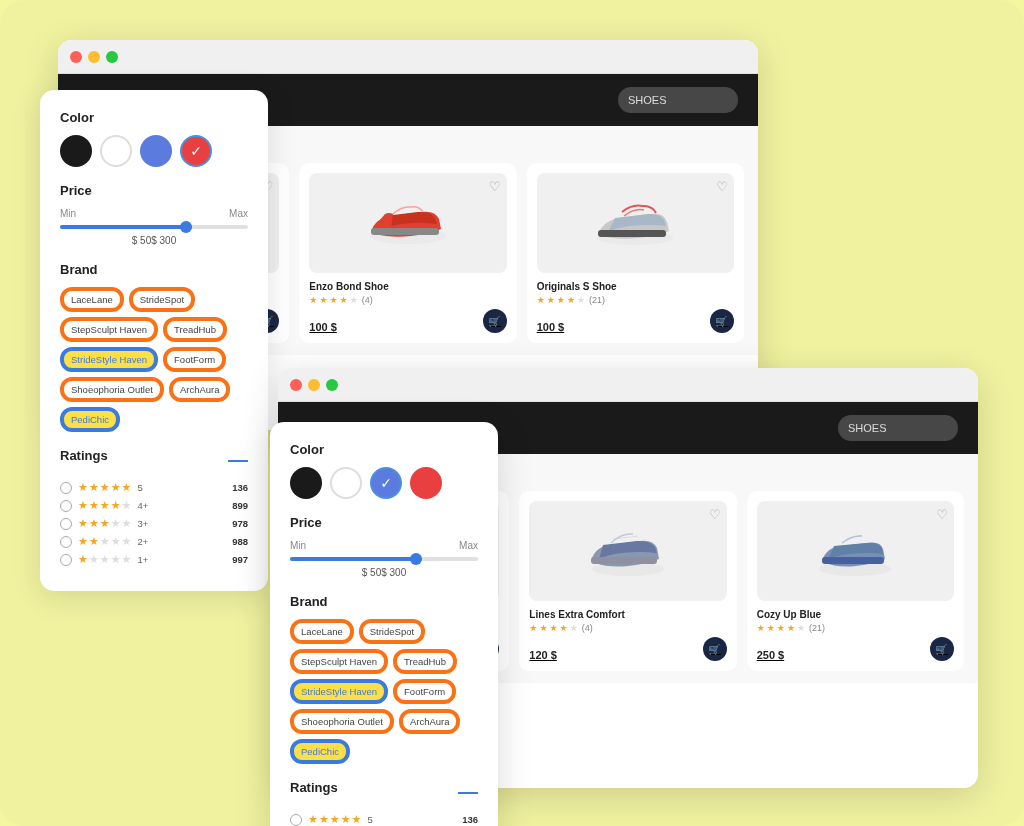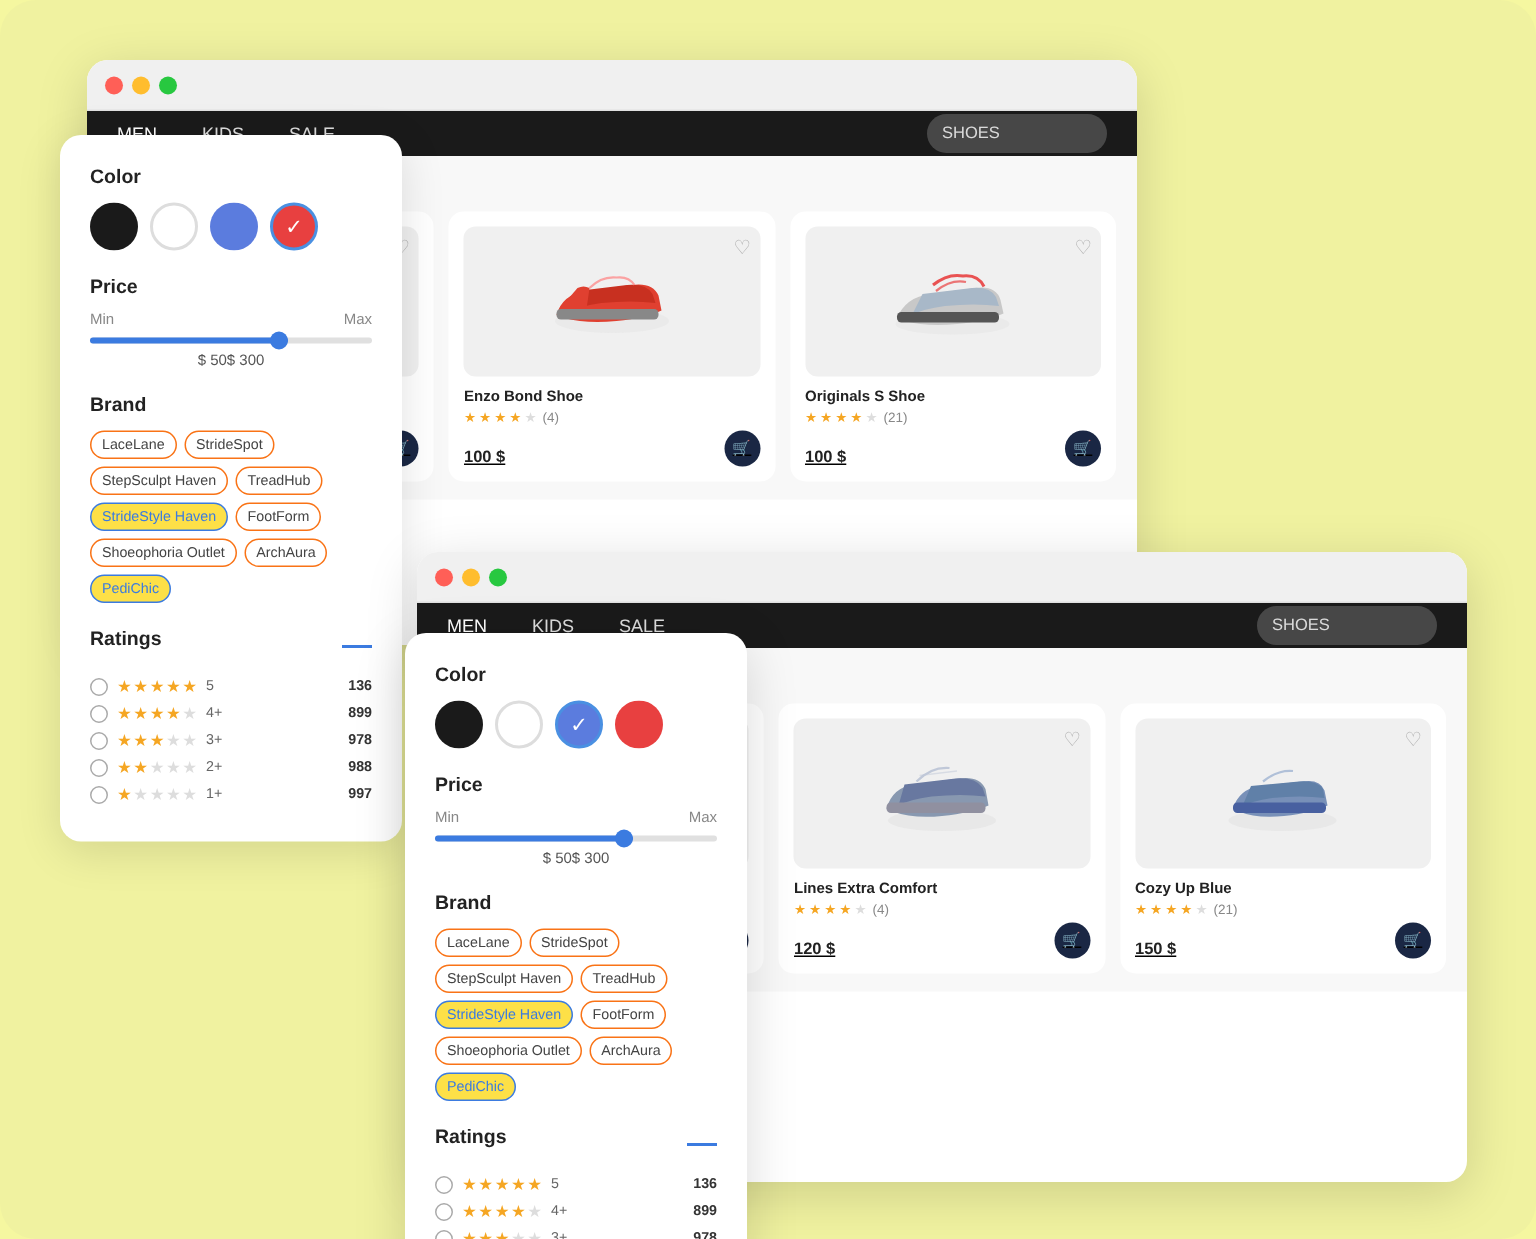--- a/index.html
+++ b/index.html
@@ -147,21 +147,21 @@
     .brand-tags {
       display: flex;
       flex-wrap: wrap;
       gap: 5px;
       margin-bottom: 16px;
     }
 
     .brand-tag {
       font-size: 9.5px;
       padding: 3px 7px;
-      border: 1px solid #f97316;
+      border: 4px solid #f97316;
       border-radius: 12px;
       color: #444;
       cursor: pointer;
     }
     .brand-tag.active {
       background: #fde047;
       border-color: #3b7be0;
       color: #3b7be0;
     }
     .ratings-header {
@@ -202,21 +202,21 @@
     .rating-count {
       font-size: 9.5px;
       color: #333;
       font-weight: 700;
       margin-left: auto;
     }
 
     
     .nav-bar {
       background: #1a1a1a;
-      height: 30px;
+      height: 52px;
       display: flex;
       align-items: center;
       padding: 0 20px;
       gap: 30px;
     }
     .nav-item {
       font-size: 12px;
       color: white;
       cursor: pointer;
       opacity: 0.85;
@@ -657,21 +657,21 @@
         <div class="product-name">Cozy Up Blue</div>
         <div class="product-stars">
           <span class="p-star">★</span>
             <span class="p-star">★</span>
             <span class="p-star">★</span>
             <span class="p-star">★</span>
             <span class="p-star-e">★</span>
           <span class="p-review">(21)</span>
         </div>
         <div class="product-footer">
-          <span class="product-price">150 $</span>
+          <span class="product-price">250 $</span>
           <div class="cart-btn">
               <span class="cart-icon">🛒</span>
             </div>
         </div>
       </div>
 
     </div>
   </div>
 </div>
 

